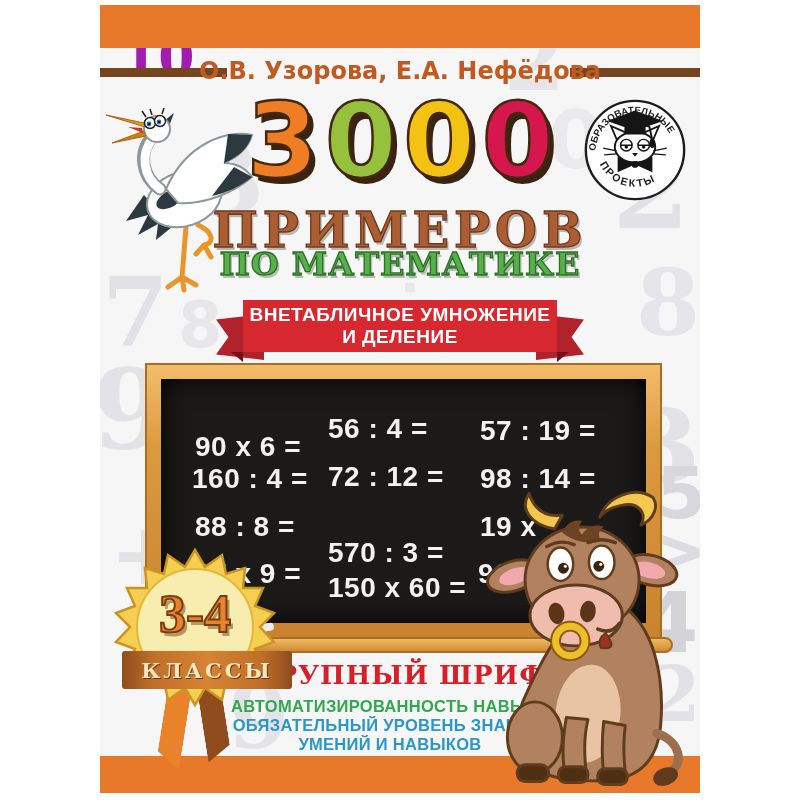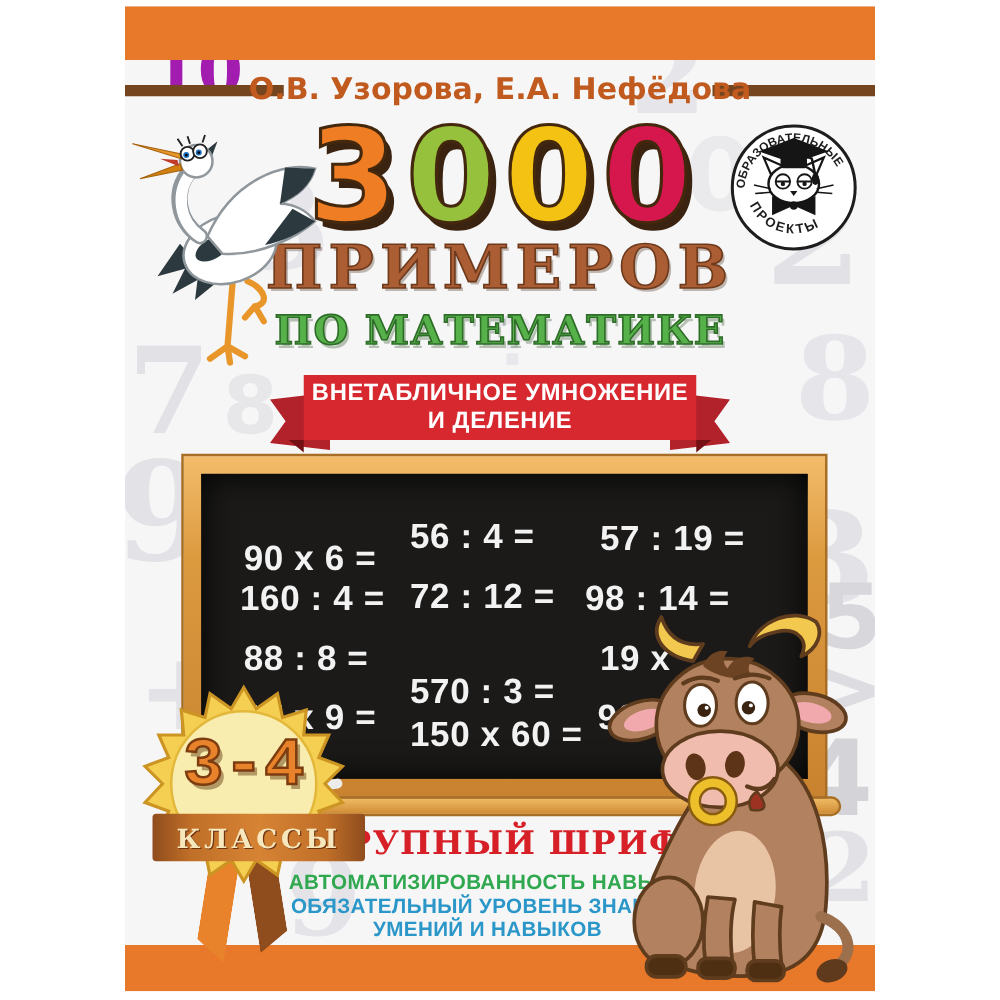--- a/index.html
+++ b/index.html
@@ -16,21 +16,21 @@
   .authors{position:absolute;left:0;top:52px;width:600px;text-align:center;z-index:2;
            font-family:"DejaVu Sans",sans-serif;font-weight:bold;font-size:24px;color:#c05a1e;}
   .rule{position:absolute;top:63px;height:9px;background:#74451f;z-index:2;}
   .rule.left{left:0;width:127px;}
   .rule.right{left:470px;width:130px;}
   
   .title3000{position:absolute;left:0;top:86px;width:600px;display:flex;justify-content:center;gap:6px;z-index:2;
              font-family:"DejaVu Sans",sans-serif;font-weight:bold;font-size:104px;line-height:100px;
              -webkit-text-stroke:2.5px #44280e;text-shadow:5px 6px 0 #3a2310;}
   .d0{color:#ee7d23;}.d1{color:#96c13d;}.d2{color:#f3c213;}.d3{color:#d5174d;}
-  .title-line1{position:absolute;left:0;top:181px;width:600px;text-align:center;z-index:2;
+  .title-line1{position:absolute;left:0;top:197px;width:600px;text-align:center;z-index:2;
                font-family:"DejaVu Serif",serif;font-weight:bold;font-size:48px;color:#ab5d33;
                letter-spacing:5px;-webkit-text-stroke:1.3px #6e3a1c;text-shadow:2px 3px 0 rgba(60,30,10,.3);}
   .title-line2{position:absolute;left:0;top:240px;width:600px;text-align:center;z-index:2;
                font-family:"DejaVu Serif",serif;font-weight:bold;font-size:32px;color:#57b14a;
                letter-spacing:1px;-webkit-text-stroke:1.3px #2e6e28;text-shadow:2px 3px 0 rgba(25,70,20,.3);}
   
   .banner-body{position:absolute;left:143px;top:295px;width:314px;height:52px;background:#d7282f;z-index:3;
                display:flex;flex-direction:column;justify-content:center;align-items:center;
                color:#fff;font-weight:bold;font-size:19px;line-height:22px;letter-spacing:.5px;}
   .banner-end{position:absolute;top:309px;width:48px;height:46px;background:#b2222a;z-index:2;}
@@ -51,21 +51,21 @@
          transform:rotate(-8deg);z-index:4;}
   .board-cell{position:absolute;z-index:3;color:#f2f2f2;font-weight:bold;font-size:28px;letter-spacing:.5px;
               font-family:"Liberation Sans",sans-serif;white-space:nowrap;}
   
   .logo{position:absolute;left:482px;top:92px;width:106px;height:106px;z-index:2;}
   .stork{position:absolute;left:0px;top:72px;width:170px;height:235px;z-index:2;}
   .bull{position:absolute;left:372px;top:478px;width:226px;height:310px;z-index:6;}
   
   .badge-star{position:absolute;left:10px;top:540px;width:170px;height:170px;z-index:6;}
   .badge-number{position:absolute;left:10px;top:578px;width:170px;text-align:center;z-index:7;
-                font-family:Liberation Mono, monospace;font-weight:bold;font-size:54px;color:#e8822b;
+                font-family:Liberation Serif, serif;font-weight:bold;font-size:54px;color:#e8822b;
                 -webkit-text-stroke:2px #7c3c10;text-shadow:3px 4px 0 rgba(90,50,10,.45);}
   .badge-tail{position:absolute;width:24px;z-index:5;}
   .badge-tail.left{left:62px;top:676px;height:88px;background:#e8822b;transform:rotate(9deg);
                    clip-path:polygon(0 0,100% 0,100% 100%,0 82%);}
   .badge-tail.right{left:102px;top:676px;height:80px;background:#8f4c1d;transform:rotate(-9deg);
                     clip-path:polygon(0 0,100% 0,100% 82%,0 100%);}
   .badge-banner{position:absolute;left:22px;top:646px;width:170px;height:38px;z-index:7;border-radius:3px;
                 background:linear-gradient(90deg,#8f4c1d 0%,#c06f28 18%,#d68334 50%,#c06f28 82%,#8f4c1d 100%);
                 display:flex;align-items:center;justify-content:center;
                 font-family:"DejaVu Serif",serif;font-weight:bold;font-size:21px;color:#f7e7bd;
@@ -194,21 +194,21 @@
     </svg>
 
     <div class="chalkboard">
       <div class="board"></div>
     </div>
     <span class="board-cell" style="left:95px;top:426px;">90 x 6 =</span>
     <span class="board-cell" style="left:228px;top:408px;">56 : 4 =</span>
     <span class="board-cell" style="left:380px;top:410px;">57 : 19 =</span>
     <span class="board-cell" style="left:92px;top:458px;">160 : 4 =</span>
     <span class="board-cell" style="left:228px;top:456px;">72 : 12 =</span>
-    <span class="board-cell" style="left:368px;top:458px;text-align:center;">98 : 14 =</span>
+    <span class="board-cell" style="left:380px;top:458px;text-align:center;">98 : 14 =</span>
     <span class="board-cell" style="left:95px;top:506px;">88 : 8 =</span>
     <span class="board-cell" style="left:228px;top:532px;">570 : 3 =</span>
     <span class="board-cell" style="left:380px;top:506px;">19 x</span>
     <span class="board-cell" style="left:95px;top:553px;">17 x 9 =</span>
     <span class="board-cell" style="left:228px;top:551px;margin-top:16px;">150 x 60 =</span>
     <span class="board-cell" style="left:378px;top:553px;">96 :</span>
     <div class="ledge"></div>
     <div class="chalk"></div>
 
     <div class="badge-tail left"></div>

